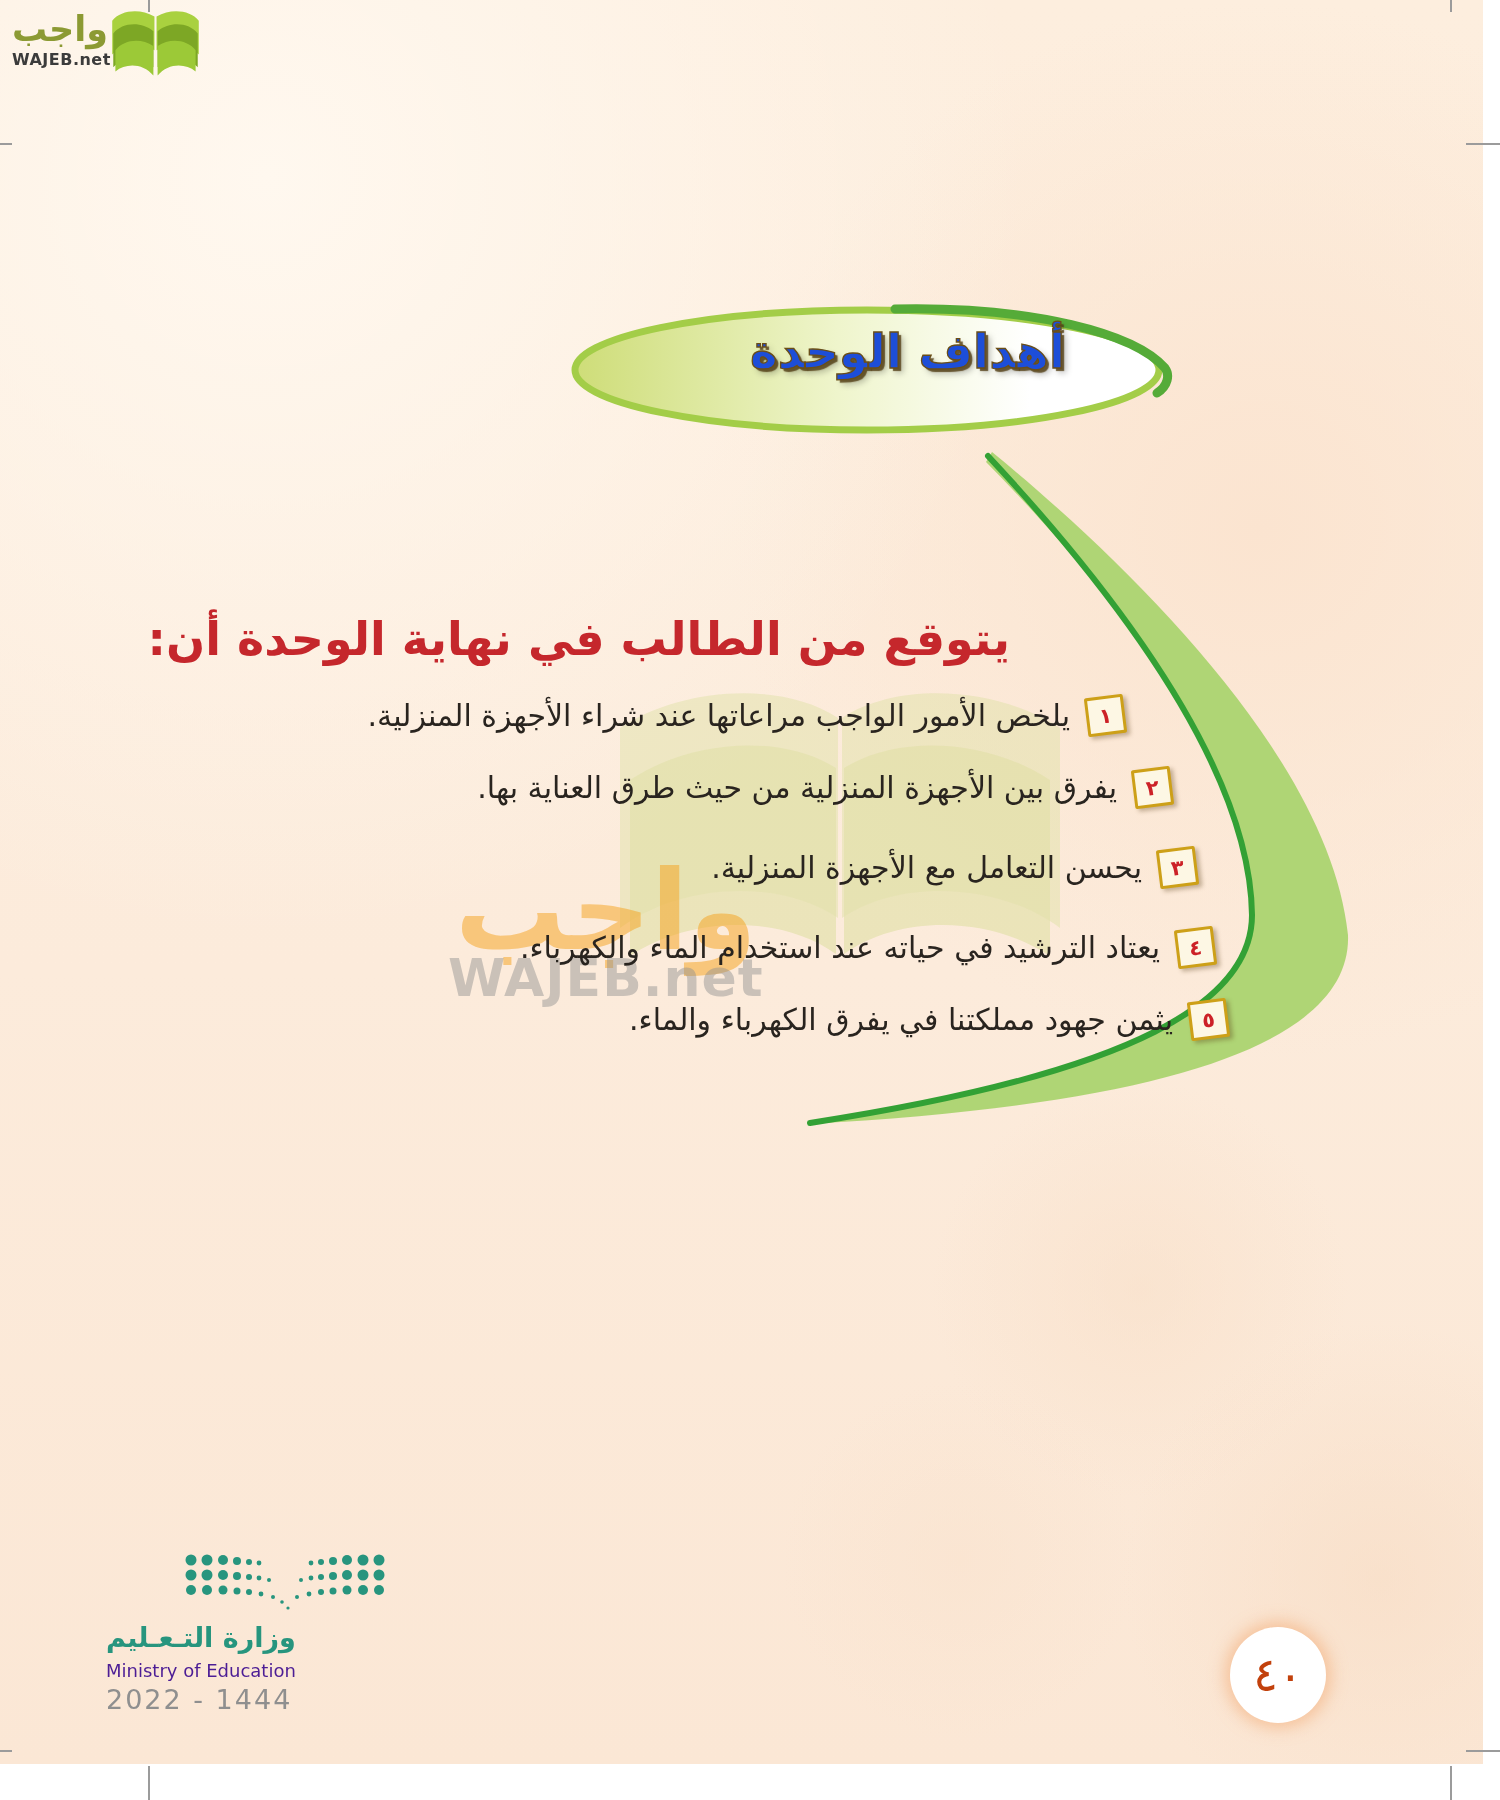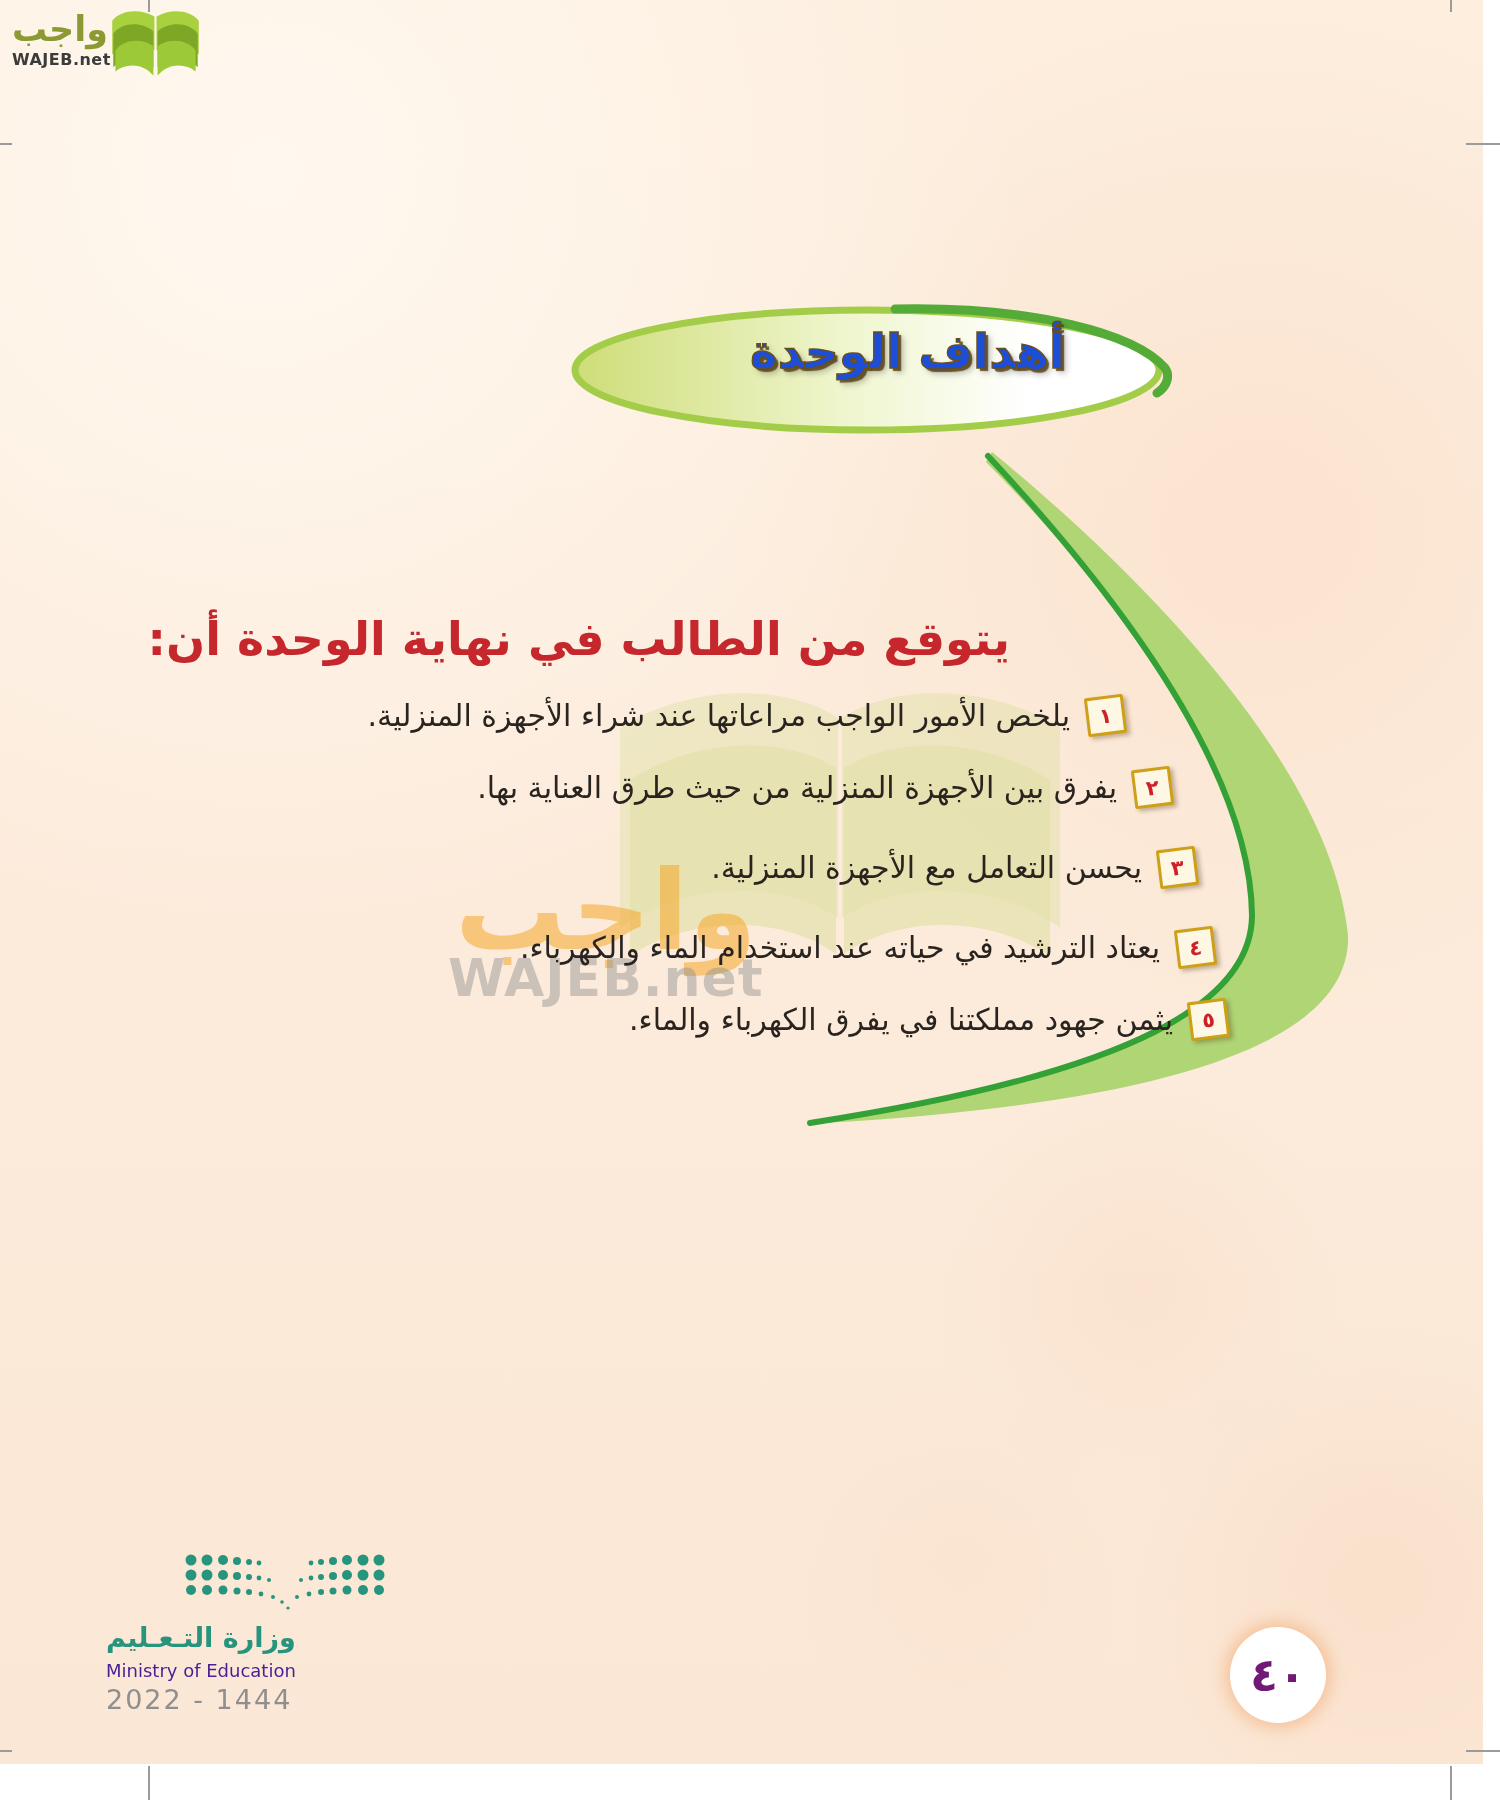--- a/index.html
+++ b/index.html
@@ -73,21 +73,21 @@
   .moe .ar{position:absolute;left:6px;top:76px;font-size:27px;font-weight:bold;color:#27957e;direction:rtl;}
   .moe .en{position:absolute;left:6px;top:114px;font-size:18px;color:#4c1d95;}
   .moe .yr{position:absolute;left:6px;top:138px;font-size:27px;color:#8f8f8f;letter-spacing:2px;}
 
   
   .pagenum{
     position:absolute;left:1232px;top:1629px;width:92px;height:92px;border-radius:50%;
     background:#ffffff;
     box-shadow:0 0 0 2px #fff, 0 0 16px 7px rgba(242,166,110,.55);
     display:flex;align-items:center;justify-content:center;
-    font-size:46px;font-weight:bold;color:#701a75;text-align:center;
+    font-size:46px;font-weight:normal;color:#c2410c;text-align:center;
   }
 </style>
 </head>
 <body>
 
 <div class="page"></div>
 <div class="flora f1"></div>
 <div class="flora f2"></div>
 <div class="flora f3"></div>
 

